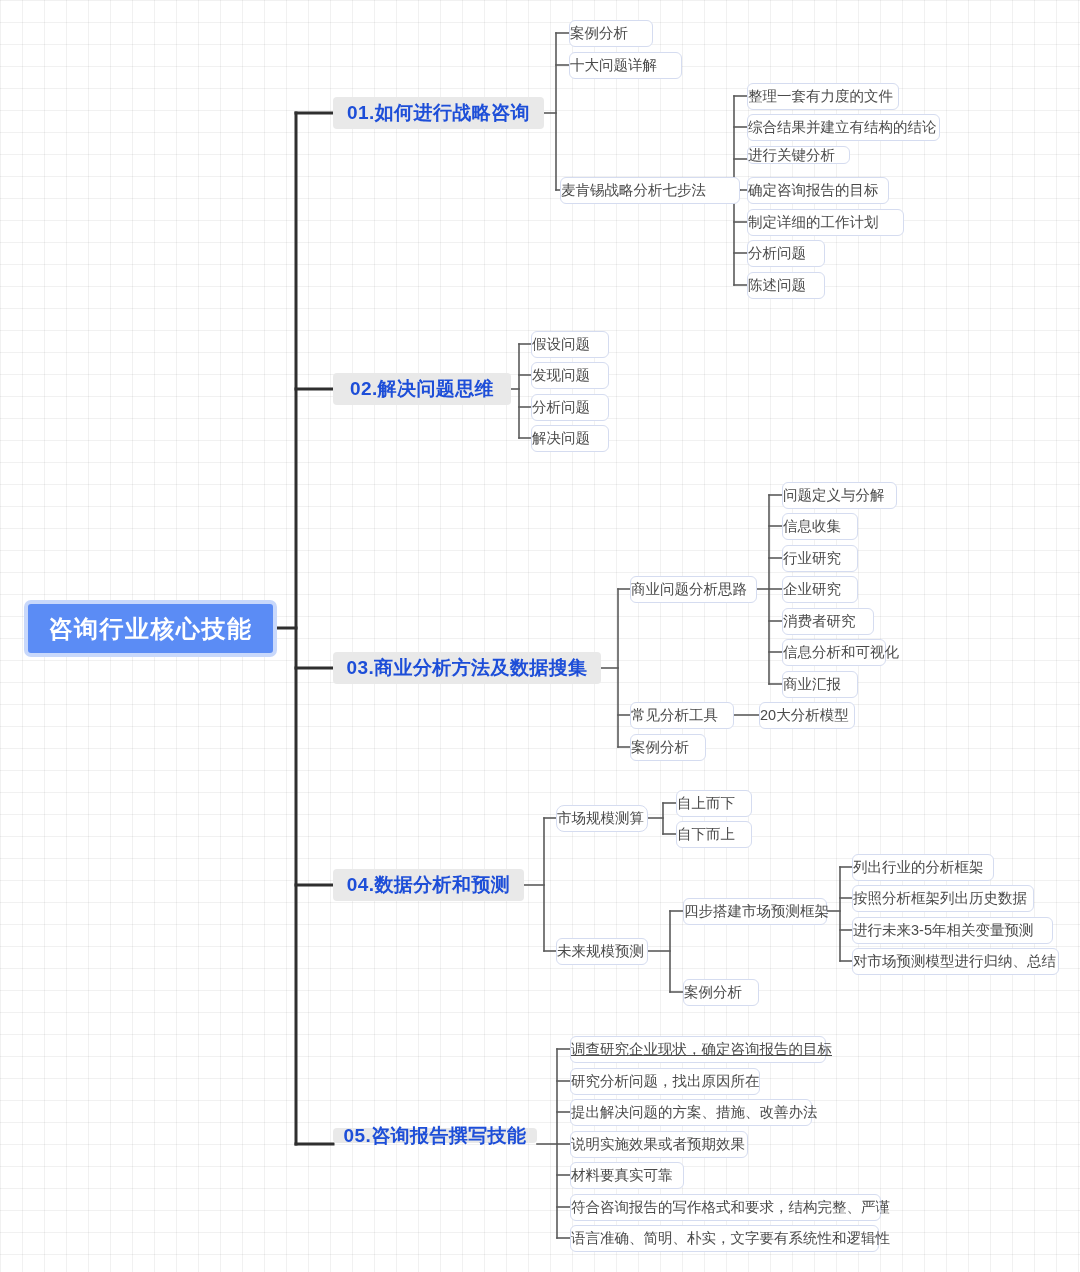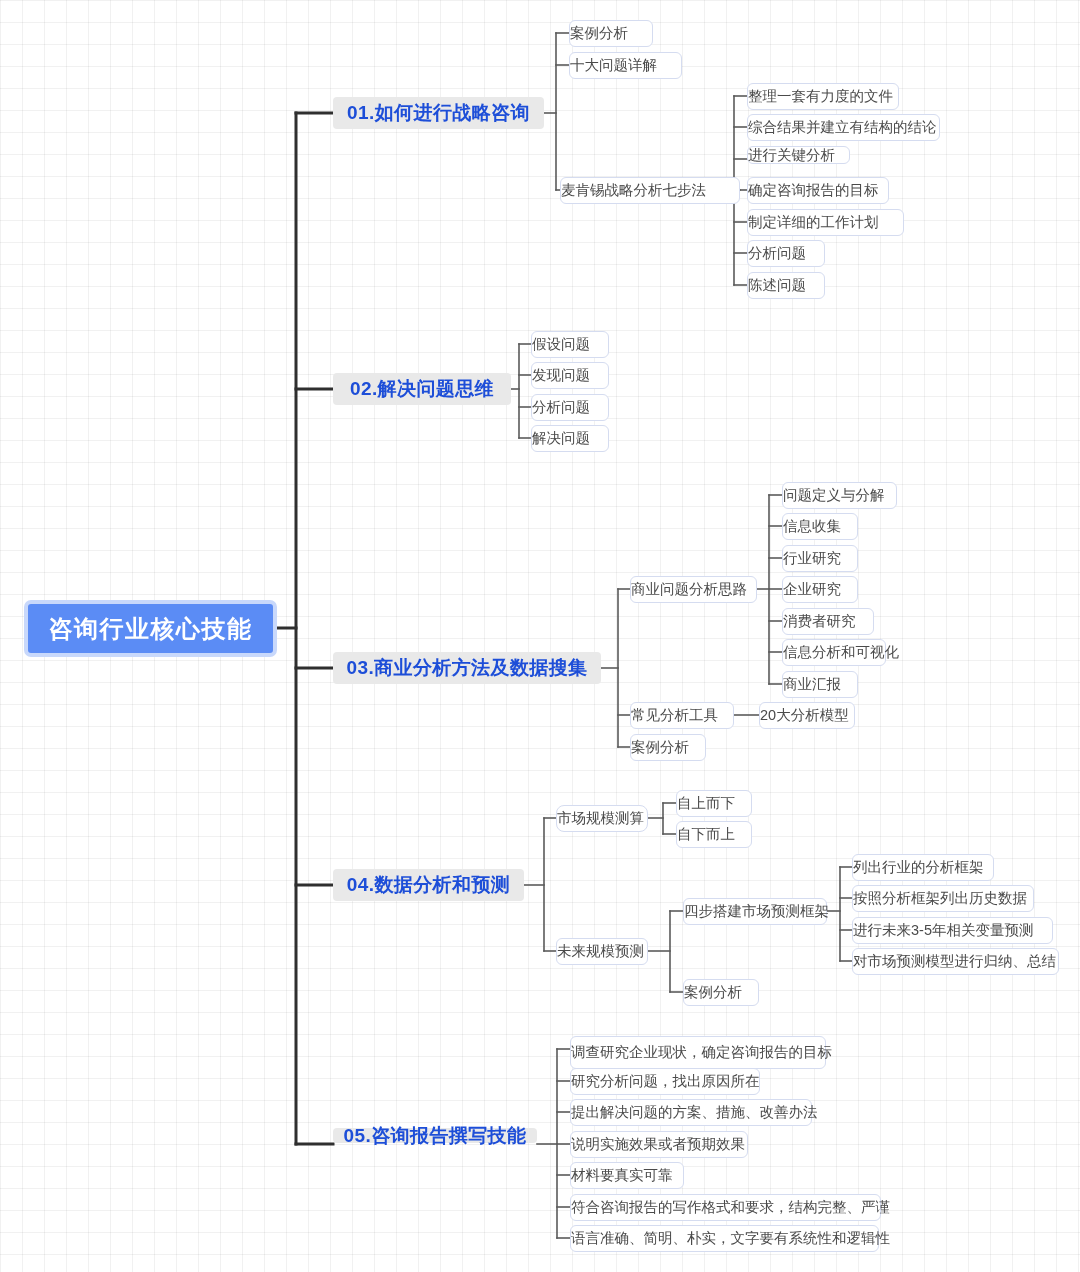--- a/index.html
+++ b/index.html
@@ -293,21 +293,21 @@
   <div class="node node-box" style="left:852px; top:917px; width:201px; height:27px;">
     <span>进行未来3-5年相关变量预测</span>
   </div>
   <div class="node node-box" style="left:852px; top:948px; width:207px; height:27px;">
     <span>对市场预测模型进行归纳、总结</span>
   </div>
   <div class="node node-box" style="left:683px; top:979px; width:76px; height:27px;">
     <span>案例分析</span>
   </div>
 
-  <div class="node node-box" style="left:570px; top:1036px; width:256px; height:33px;">
+  <div class="node node-box" style="left:570px; top:1036px; width:256px; height:27px;text-decoration:underline;">
     <span>调查研究企业现状，确定咨询报告的目标</span>
   </div>
   <div class="node node-box" style="left:570px; top:1068px; width:190px; height:27px;">
     <span>研究分析问题，找出原因所在</span>
   </div>
   <div class="node node-box" style="left:570px; top:1099px; width:242px; height:27px;">
     <span>提出解决问题的方案、措施、改善办法</span>
   </div>
   <div class="node node-box" style="left:570px; top:1131px; width:178px; height:27px;">
     <span>说明实施效果或者预期效果</span>

